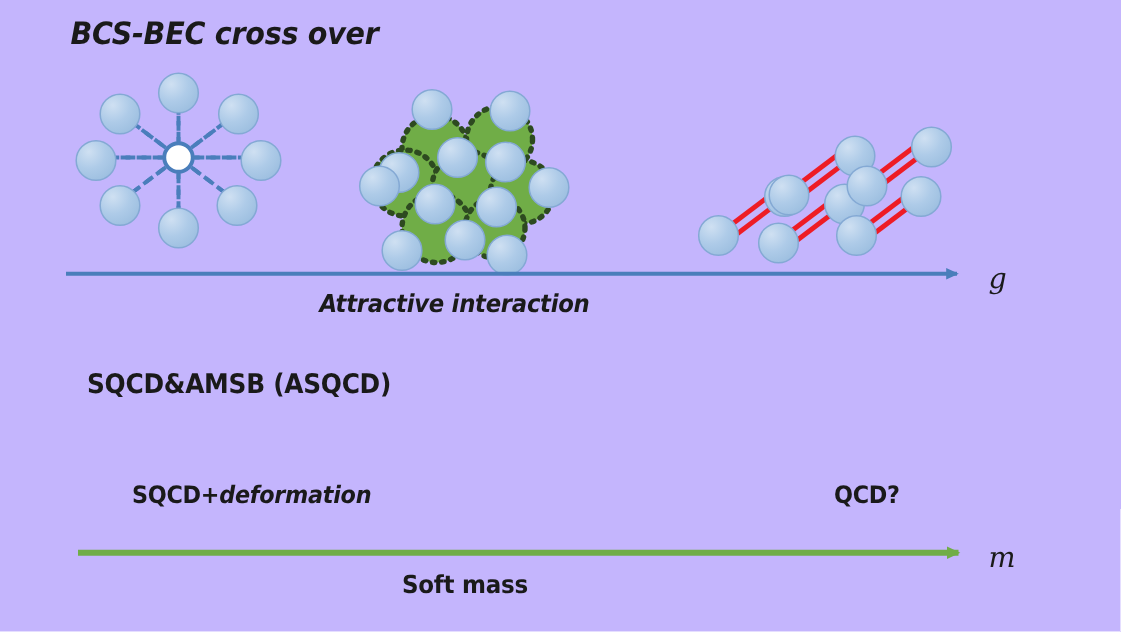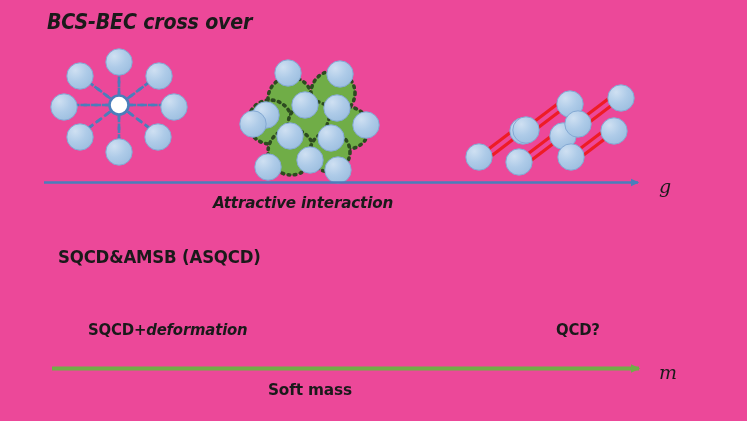--- a/index.html
+++ b/index.html
@@ -12,21 +12,21 @@
     height: 421px;
     position: relative;
     overflow: hidden;
     font-family: "Liberation Sans", sans-serif;
   }
   #slide {
     position: absolute;
     left: 0; top: 0;
     width: 747px;
     height: 421px;
-    background: #ec4899;
+    background: #c4b5fd;
   }
   .txt {
     position: absolute;
     white-space: nowrap;
     color: #1a1a1a;
     font-family: "DejaVu Sans", sans-serif;
     font-weight: bold;
     letter-spacing: -0.2px;
   }
   

